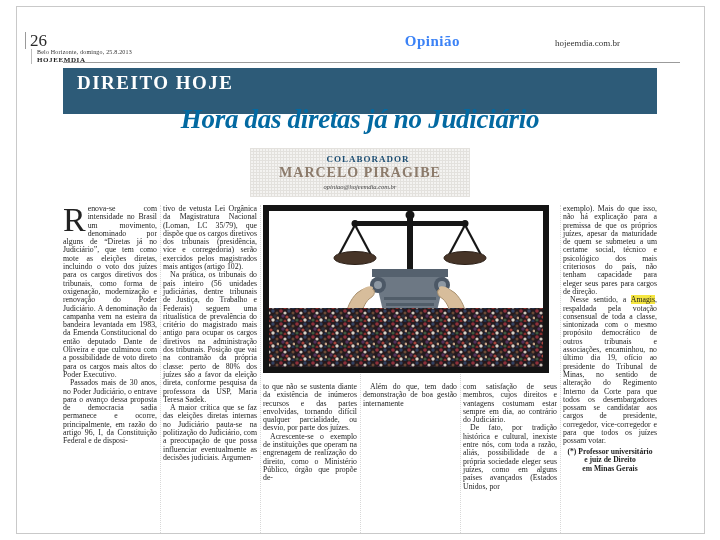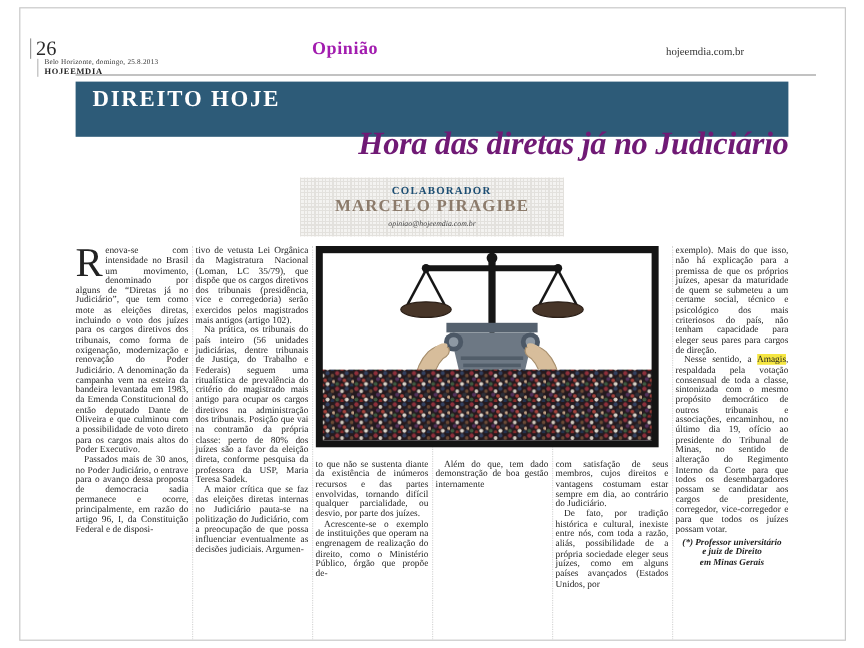--- a/index.html
+++ b/index.html
@@ -7,33 +7,33 @@
     width:720px;height:540px;position:relative;background:#ffffff;
     font-family:"Liberation Serif", serif;color:#1c1c1c;overflow:hidden;
   }
   .scan-border{position:absolute;left:16px;top:6px;width:687px;height:526px;border:1px solid #c9c9c9;}
   
   .mh-left{position:absolute;left:25px;top:32px;display:flex;align-items:flex-start;flex-direction:column;}
   .pageno{font-size:17px;line-height:17px;border-left:1px solid #9a9a9a;padding-left:4px;color:#2a2a2a;}
   .mh-pub{margin-left:6px;border-left:1px solid #bbb;padding-left:5px;display:flex;flex-direction:column;}
   .dateline{font-size:6px;color:#333;letter-spacing:.2px;}
   .brand{font-size:7px;font-weight:bold;letter-spacing:.6px;color:#222;margin-top:1px;}
-  .section{position:absolute;left:260px;top:33px;width:200px;text-align:left;font-size:15px;font-weight:bold;letter-spacing:.5px;color:#a21caf;}
+  .section{position:absolute;left:260px;top:33px;width:200px;text-align:right;font-size:15px;font-weight:bold;letter-spacing:.5px;color:#3b82f6;}
   .site{position:absolute;right:100px;top:38px;font-size:9px;color:#333;}
   .mh-rule{position:absolute;left:63px;top:62px;width:617px;height:1px;background:#9b9b9b;}
   
   .banner{
     position:absolute;left:63px;top:68px;width:594px;height:46px;
     background:var(--banner_bg,#2d5b78);color:#fff;
     font-size:19px;font-weight:bold;letter-spacing:1.5px;line-height:29px;padding-left:14px;box-sizing:border-box;
   }
   
   .headline{
-    position:absolute;left:63px;top:104px;width:594px;margin:0;text-align:right;
-    font-size:27px;font-style:italic;font-weight:bold;color:#701a75;letter-spacing:-.3px;
+    position:absolute;left:63px;top:104px;width:594px;margin:0;text-align:center;
+    font-size:27px;font-style:italic;font-weight:bold;color:#0369a1;letter-spacing:-.3px;
   }
   
   .byline{
     position:absolute;left:250px;top:148px;width:220px;height:49px;text-align:center;
     background-color:#f4f3f1;
     background-image:repeating-linear-gradient(0deg,#e3e1dd 0,#e3e1dd 1px,transparent 1px,transparent 3px),
                      repeating-linear-gradient(90deg,#e3e1dd 0,#e3e1dd 1px,transparent 1px,transparent 3px);
   }
   .role{font-size:9px;font-weight:bold;letter-spacing:1px;color:var(--role_color,#1d4e73);padding-top:6px;padding-left:16px;}
   .author{font-size:14px;font-weight:bold;letter-spacing:1px;color:var(--author_color,#8c7b6b);margin-top:1px;}
@@ -43,21 +43,21 @@
     position:absolute;left:63px;top:205px;width:594px;height:328px;
     display:flex;gap:6px;overflow:hidden;
   }
   .col{flex:1 1 0;font-size:7.8px;line-height:8.3px;text-align:justify;overflow:hidden;}
   .col + .col{border-left:1px dotted #d8d8d8;padding-left:2px;margin-left:-3px;}
   .col.under-art{padding-top:178px;}
   .col p{margin:0;}
   .col p.indent{text-indent:7px;}
   .dropcap{float:left;font-size:34px;line-height:27px;padding:1px 2px 0 0;color:#222;}
   mark.hl{background:var(--highlight,#f5e642);color:inherit;padding:0;}
-  .signature{margin-top:2px;text-align:center;font-style:italic;font-weight:bold;font-size:7.6px;line-height:8.6px;}
+  .signature{margin-top:2px;text-align:center;font-weight:bold;font-size:7.6px;line-height:8.6px;}
   
   .illustration{position:absolute;left:200px;top:0;width:286px;height:168px;}
   .illustration svg{display:block;width:100%;height:100%;}
 </style>
 </head>
 <body>
 
 <div class="scan-border"></div>
 
 <header>

